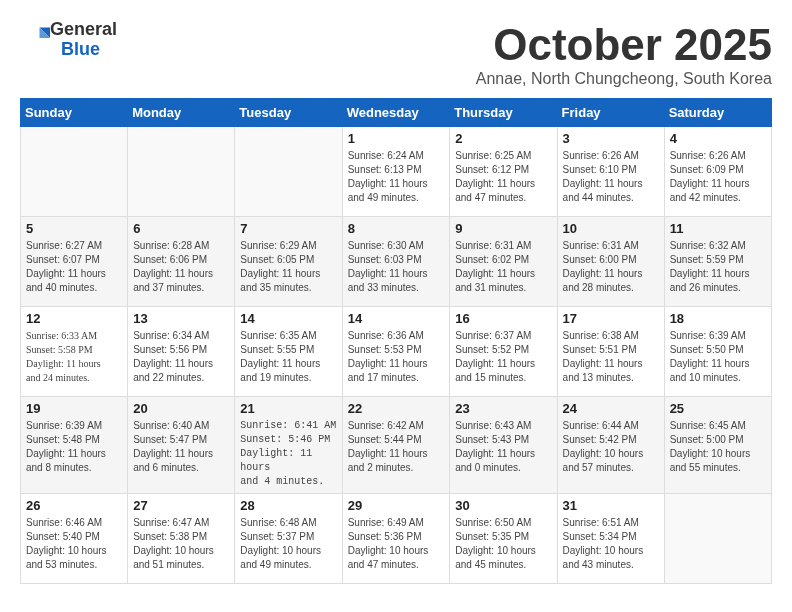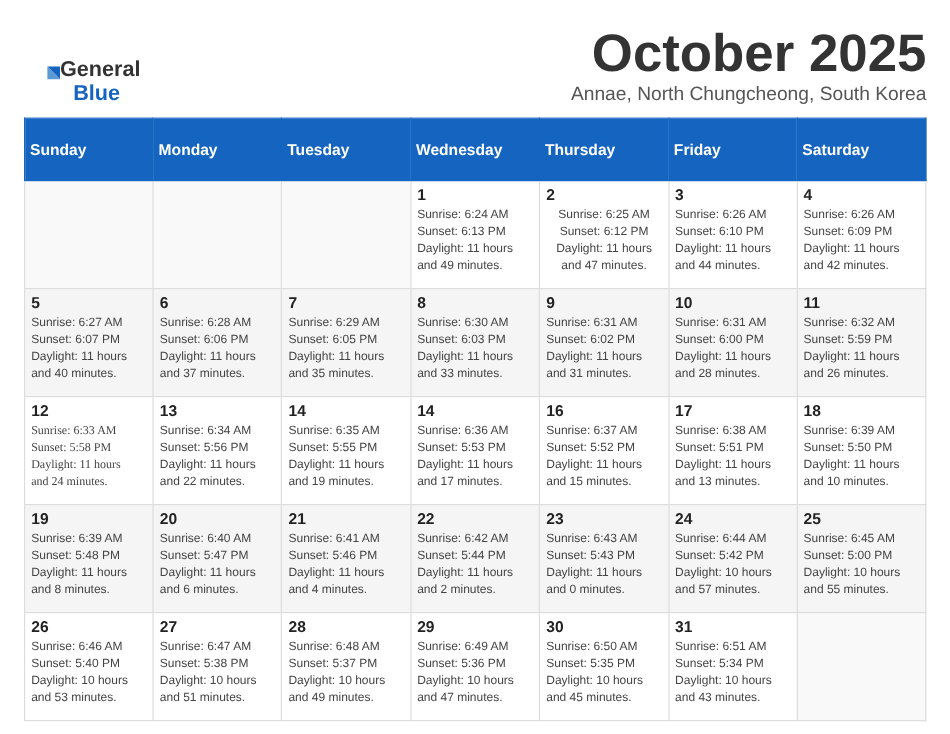--- a/index.html
+++ b/index.html
@@ -6,21 +6,21 @@
     body {
       font-family: Arial, sans-serif;
       background: #fff;
       width: 792px;
       min-height: 612px;
       padding: 20px;
     }
     .header {
       display: flex;
       justify-content: space-between;
-      align-items: flex-end;
+      align-items: flex-start;
       margin-bottom: 10px;
       gap: 27px;
     }
     .logo {
       display: flex;
       align-items: center;
     }
     .logo-text {
       font-size: 18px;
       font-weight: bold;
@@ -48,21 +48,21 @@
     table {
       width: 100%;
       border-collapse: collapse;
       font-size: 11px;
     }
     thead tr {
       background-color: #1565c0;
       color: #fff;
     }
     thead th {
-      padding: 18px 4px;
+      padding: 6px 4px;
       text-align: left;
       font-size: 13px;
       font-weight: bold;
       border: 1px solid #1565c0;
     }
     tbody tr {
       border-bottom: 1px solid #ccc;
     }
     tbody td {
       vertical-align: top;
@@ -135,21 +135,21 @@
         <td class="empty-cell"></td>
         <td>
           <div class="day-number">1</div>
           <div class="day-info" style="white-space: pre-line;">Sunrise: 6:24 AM
 Sunset: 6:13 PM
 Daylight: 11 hours
 and 49 minutes.</div>
         </td>
         <td>
           <div class="day-number">2</div>
-          <div class="day-info" style="white-space: pre-line; text-align: center;">Sunrise: 6:25 AM
+          <div class="day-info" style="white-space: pre-line;">Sunrise: 6:25 AM
 Sunset: 6:12 PM
 Daylight: 11 hours
 and 47 minutes.</div>
         </td>
         <td>
           <div class="day-number">3</div>
           <div class="day-info" style="white-space: pre-line;">Sunrise: 6:26 AM
 Sunset: 6:10 PM
 Daylight: 11 hours
 and 44 minutes.</div>
@@ -274,21 +274,21 @@
         </td>
         <td>
           <div class="day-number">20</div>
           <div class="day-info" style="white-space: pre-line;">Sunrise: 6:40 AM
 Sunset: 5:47 PM
 Daylight: 11 hours
 and 6 minutes.</div>
         </td>
         <td>
           <div class="day-number">21</div>
-          <div class="day-info" style="white-space: pre-line;">Sunrise: 6:41 AM
+          <div class="day-info" style="white-space: pre-line; font-family: Liberation Mono, monospace;">Sunrise: 6:41 AM
 Sunset: 5:46 PM
 Daylight: 11 hours
 and 4 minutes.</div>
         </td>
         <td>
           <div class="day-number">22</div>
           <div class="day-info" style="white-space: pre-line;">Sunrise: 6:42 AM
 Sunset: 5:44 PM
 Daylight: 11 hours
 and 2 minutes.</div>

